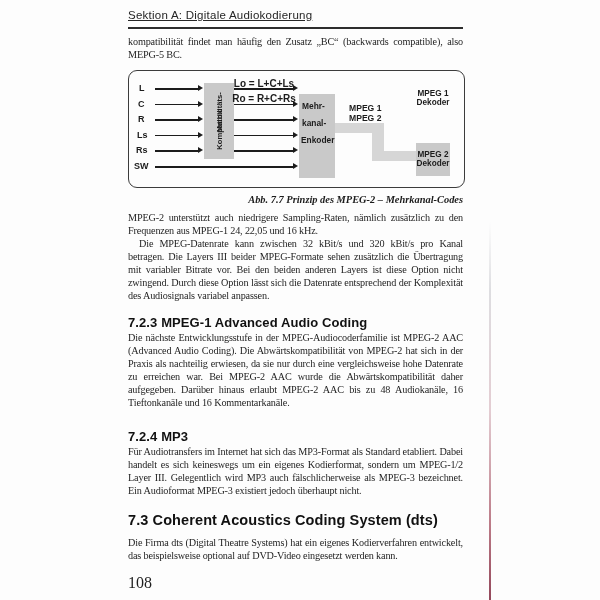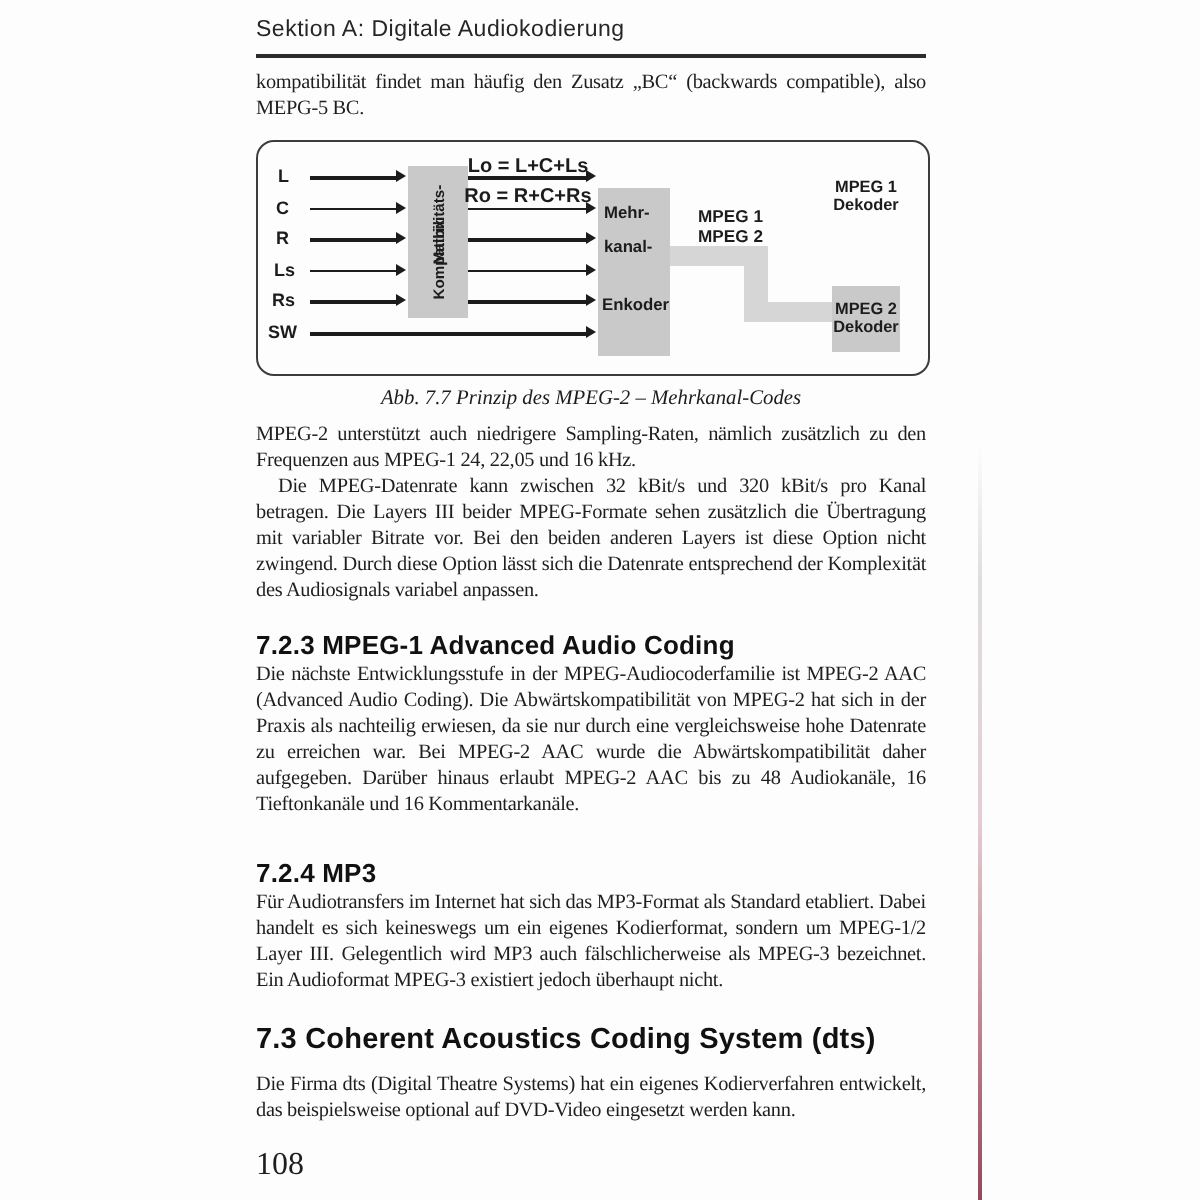--- a/index.html
+++ b/index.html
@@ -4,21 +4,21 @@
 <style>
   html,body { margin:0; padding:0; background:#ffffff; }
   .page {
     position:relative; width:600px; height:600px; background:#fdfdfd;
     font-family:"Liberation Serif", serif; color:#222; overflow:hidden;
   }
   .abs { position:absolute; }
   .col { position:absolute; left:128px; width:335px; }
 
   
-  .hdr-title { top:9px; font-family:"Liberation Sans", sans-serif; font-size:11.5px; letter-spacing:.25px; color:#262626; }
+  .hdr-title { top:9px; font-family:"Liberation Sans", sans-serif; font-size:11.5px; letter-spacing:.25px; color:#262626;text-decoration:underline; }
   .hdr-rule  { top:27px; height:1.8px; background:#2d2d2d; }
 
   
   .body-text { font-size:10.2px; line-height:12.9px; text-align:justify; letter-spacing:-0.15px; color:#1e1e1e; }
   .indent { text-indent:11px; }
 
   
   .h-sub { font-family:"Liberation Sans", sans-serif; font-weight:bold; font-size:13px; color:#111; letter-spacing:.1px; }
   .h-main { font-family:"Liberation Sans", sans-serif; font-weight:bold; font-size:14.5px; color:#111; letter-spacing:.1px; }
 
@@ -32,21 +32,21 @@
   .gbox { background:#c9c9c9; }
   .matrix-lbl { left:52px; top:35px; width:76px; height:30px; transform:rotate(-90deg);
                 display:flex; flex-direction:column; align-items:center; justify-content:center;
                 font-family:"Liberation Sans", sans-serif; font-size:7.6px; font-weight:bold; line-height:9px; color:#1c1c1c; }
   .sum-lbl { font-family:"Liberation Sans", sans-serif; font-size:10px; font-weight:bold; color:#1c1c1c; width:64px; text-align:center; line-height:8px; }
   .enc-txt { font-family:"Liberation Sans", sans-serif; font-size:8.4px; font-weight:bold; color:#1c1c1c; line-height:9px; }
   .gpath { background:#d6d6d6; }
   .stream-lbl { font-family:"Liberation Sans", sans-serif; font-size:8.6px; font-weight:bold; color:#1c1c1c; line-height:9px; }
   .dec-txt { font-family:"Liberation Sans", sans-serif; font-size:8.2px; font-weight:bold; color:#1c1c1c; line-height:8.8px; text-align:center; width:100%; }
 
-  .fig-caption { top:194px; text-align:center; font-size:10.4px; font-weight:normal; font-style:italic; color:#1c1c1c; }
+  .fig-caption { top:194px; text-align:right; font-size:10.4px; font-weight:bold; font-style:italic; color:#1c1c1c; }
 
   .page-num { top:574px; font-size:16px; color:#1e1e1e; }
 
   
   .edge-line { left:489px; top:222px; width:2px; height:378px;
     background:linear-gradient(to bottom,
       rgba(190,190,196,0) 0%, rgba(183,183,190,0.45) 18%,
       rgba(206,165,175,0.55) 50%, rgba(176,100,115,0.85) 80%,
       rgba(142,62,82,0.95) 100%); }
 </style>
@@ -88,21 +88,21 @@
     <div class="arr" style="left:105px; top:48px;  width:59px"></div>
     <div class="arr" style="left:105px; top:63.5px; width:59px"></div>
     <div class="arr" style="left:105px; top:79px;  width:59px"></div>
 
     <div class="sum-lbl" style="left:103px; top:8.5px">Lo = L+C+Ls</div>
     <div class="sum-lbl" style="left:103px; top:24px">Ro = R+C+Rs</div>
 
     <div class="gbox" style="left:170px; top:23px; width:36px; height:84px"></div>
     <div class="enc-txt" style="left:173px; top:31px">Mehr-</div>
     <div class="enc-txt" style="left:173px; top:48px">kanal-</div>
-    <div class="enc-txt" style="left:172px; top:77px">Enkoder</div>
+    <div class="enc-txt" style="left:172px; top:65px">Enkoder</div>
 
     <div class="stream-lbl" style="left:220px; top:33px">MPEG 1</div>
     <div class="stream-lbl" style="left:220px; top:43px">MPEG 2</div>
 
     <div class="gpath" style="left:206px; top:52px; width:49px; height:10px"></div>
     <div class="gpath" style="left:243px; top:52px; width:12px; height:38px"></div>
     <div class="gpath" style="left:243px; top:80px; width:46px; height:10px"></div>
 
     <div style="left:286px; top:19px; width:36px">
       <div class="dec-txt" style="position:static">MPEG 1</div>

